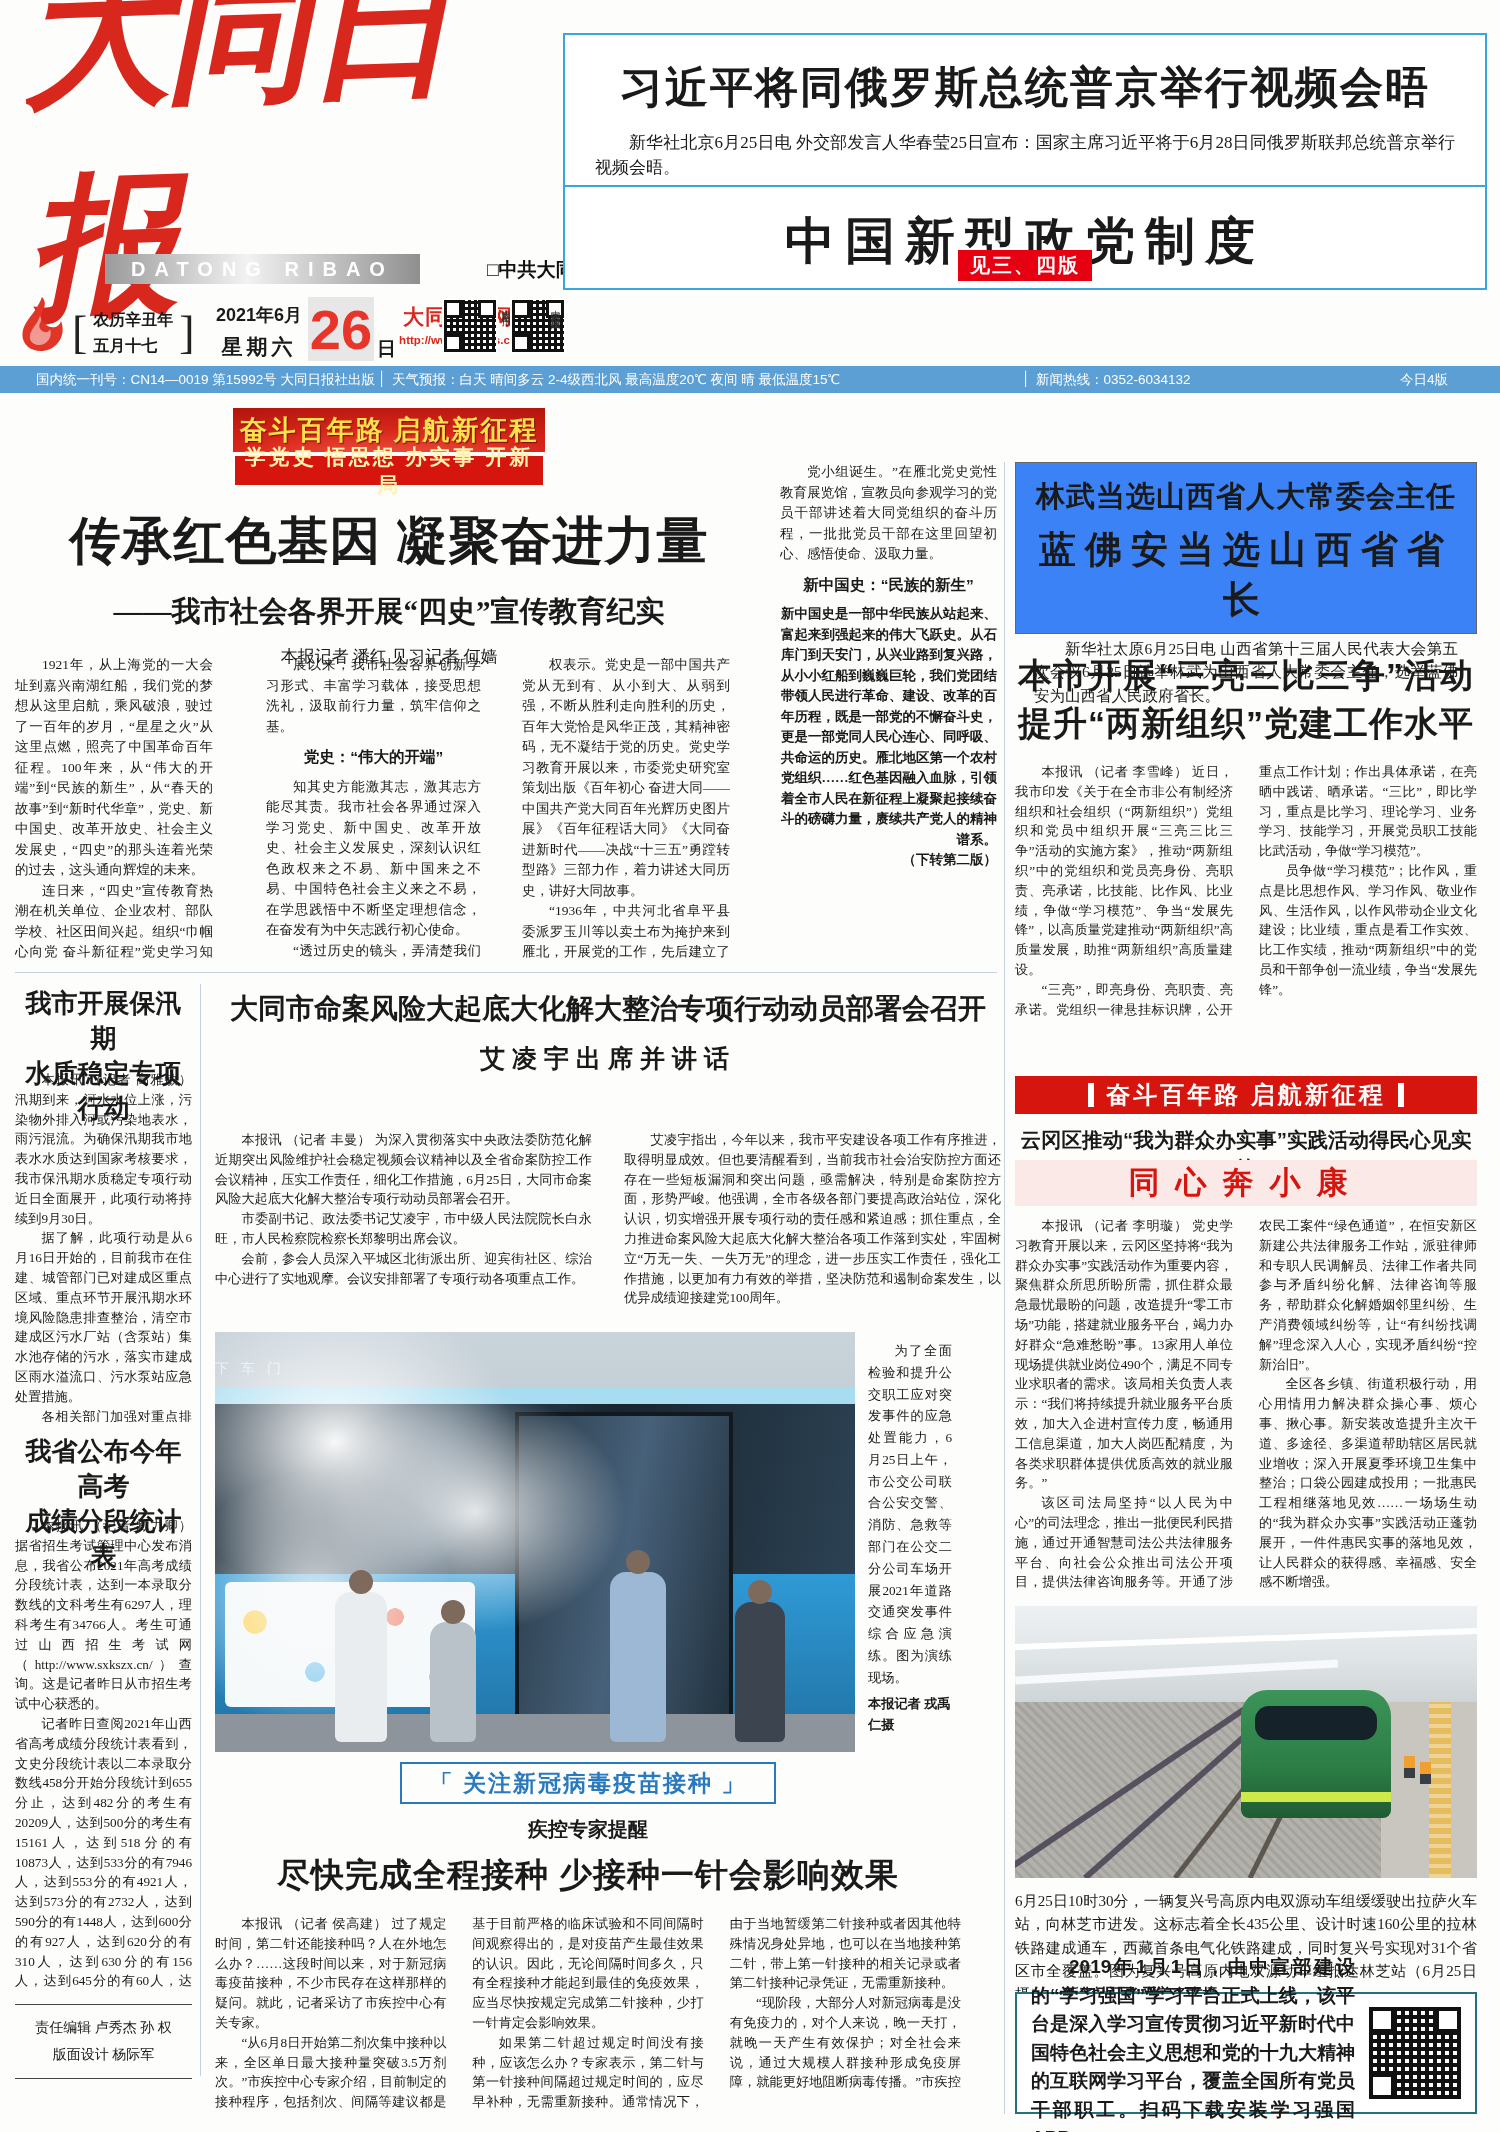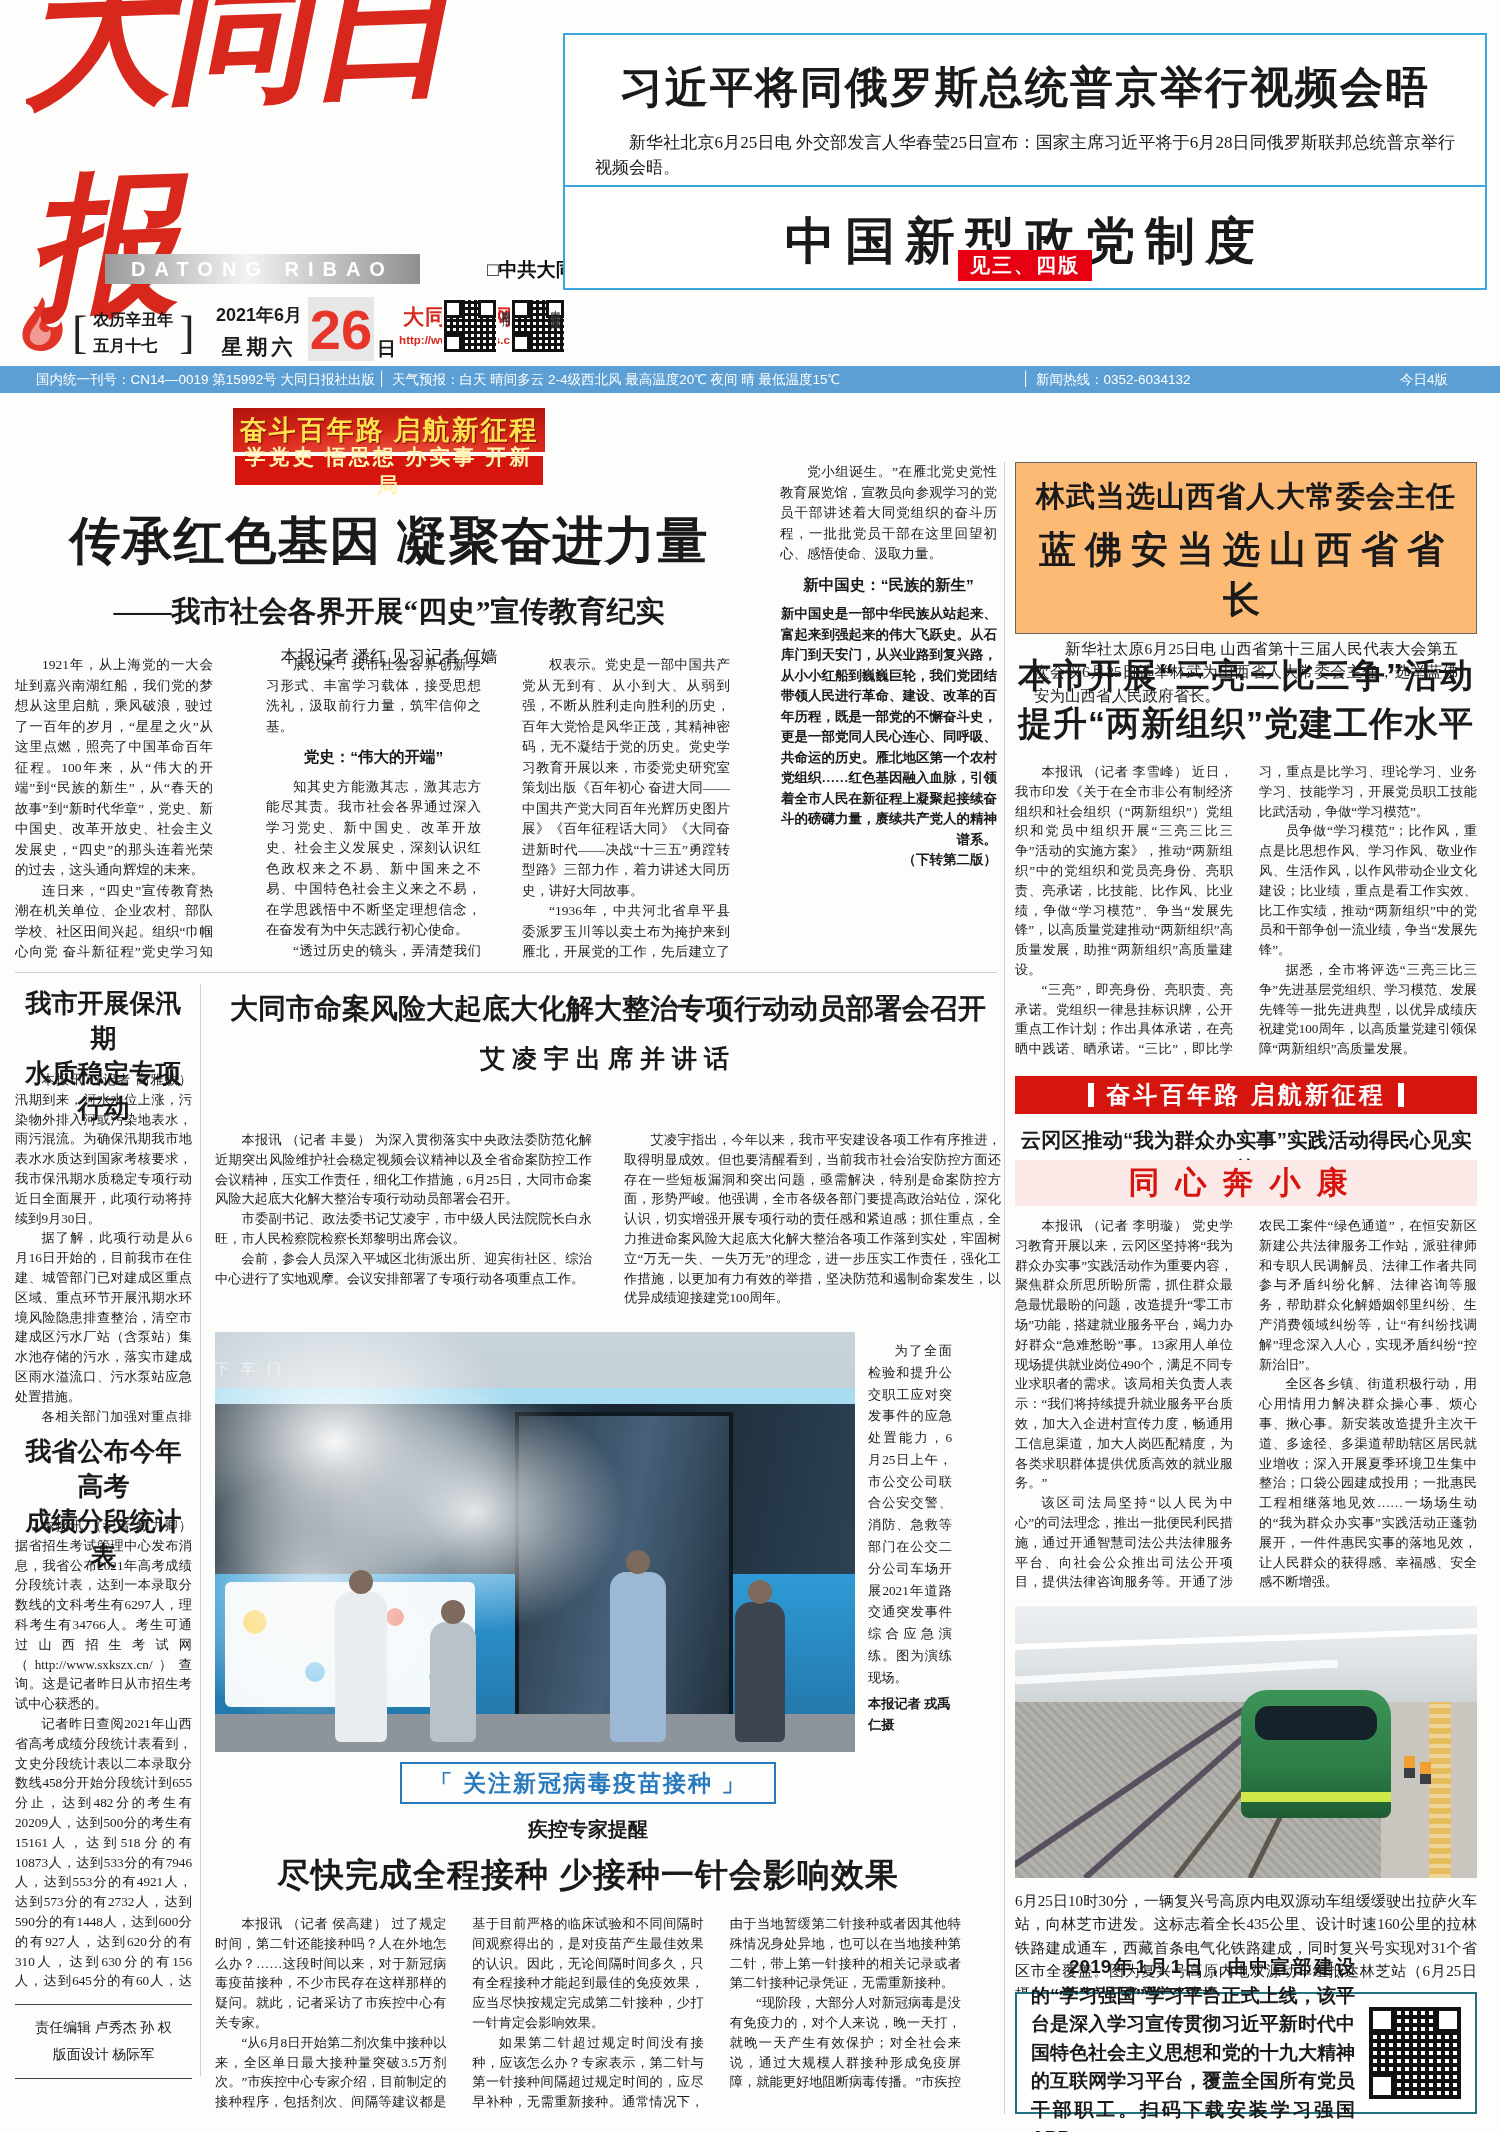--- a/index.html
+++ b/index.html
@@ -130,21 +130,21 @@
   
   .vac{left:215px;top:1762px;width:746px;}
   .vac-pill{margin:0 auto;width:372px;height:38px;border:2.5px solid #2879bd;display:flex;align-items:center;justify-content:center;
             color:#2879bd;font-size:23px;font-weight:900;letter-spacing:2px;font-family:"Liberation Sans",sans-serif;}
   .vac-kick{text-align:center;margin-top:12px;font-size:20px;font-weight:bold;font-family:"Liberation Sans",sans-serif;}
   .vac-h{text-align:center;margin-top:10px;font-size:33px;font-weight:900;letter-spacing:1px;font-family:"Liberation Sans",sans-serif;}
   .vac-body{margin-top:16px;height:212px;column-count:3;column-gap:26px;}
 
   
   .rx{left:1015px;width:462px;}
-  .linwu{top:462px;height:172px;border:1.5px solid #666;padding:14px 18px;box-sizing:border-box;background:#fdba74;}
+  .linwu{top:462px;height:172px;border:1.5px solid #666;padding:14px 18px;box-sizing:border-box;background:#3b82f6;}
   .linwu .h1{text-align:center;font-size:29px;font-weight:900;letter-spacing:1px;}
   .linwu .h2{text-align:center;font-size:37px;font-weight:900;letter-spacing:9px;margin-top:8px;}
   .linwu .body{margin-top:12px;font-size:15.5px;line-height:1.5;text-align:justify;}
   .linwu .body p{text-indent:2em;}
   .sl-h{top:652px;font-size:34px;line-height:1.4;letter-spacing:1px;}
   .sl-body{top:762px;height:302px;column-count:2;column-gap:26px;}
   .redband{top:1076px;height:38px;background:#d6150f;color:#fff;display:flex;align-items:center;justify-content:center;
            font-size:24px;font-weight:900;letter-spacing:3px;font-family:"Liberation Sans",sans-serif;gap:12px;}
   .redband .bar{width:6px;height:24px;background:#fff;}
   .yg-h{top:1126px;font-size:20.5px;letter-spacing:0;}
@@ -372,21 +372,20 @@
   </div>
 
   <div class="abs rx story-h h2lines sl-h">
       <p>本市开展“三亮三比三争”活动</p>
       <p>提升“两新组织”党建工作水平</p>
     </div>
   <div class="abs rx body-sm sl-body">
       <p>本报讯 （记者 李雪峰） 近日，我市印发《关于在全市非公有制经济组织和社会组织（“两新组织”）党组织和党员中组织开展“三亮三比三争”活动的实施方案》，推动“两新组织”中的党组织和党员亮身份、亮职责、亮承诺，比技能、比作风、比业绩，争做“学习模范”、争当“发展先锋”，以高质量党建推动“两新组织”高质量发展，助推“两新组织”高质量建设。</p>
       <p>“三亮”，即亮身份、亮职责、亮承诺。党组织一律悬挂标识牌，公开重点工作计划；作出具体承诺，在亮晒中践诺、晒承诺。“三比”，即比学习，重点是比学习、理论学习、业务学习、技能学习，开展党员职工技能比武活动，争做“学习模范”。</p>
       <p>员争做“学习模范”；比作风，重点是比思想作风、学习作风、敬业作风、生活作风，以作风带动企业文化建设；比业绩，重点是看工作实效、比工作实绩，推动“两新组织”中的党员和干部争创一流业绩，争当“发展先锋”。</p>
-      <p>据悉，全市将评选“三亮三比三争”先进基层党组织、学习模范、发展先锋等一批先进典型，以优异成绩庆祝建党100周年，以高质量党建引领保障“两新组织”高质量发展。</p>
     </div>
 
   <div class="abs rx redband">
     <span class="bar"></span>
     <span>奋斗百年路 启航新征程</span>
     <span class="bar"></span>
   </div>
   <div class="abs rx story-h yg-h">云冈区推动“我为群众办实事”实践活动得民心见实效</div>
   <div class="abs rx yg-sub">同心奔小康</div>
   <div class="abs rx body-sm yg-body">

